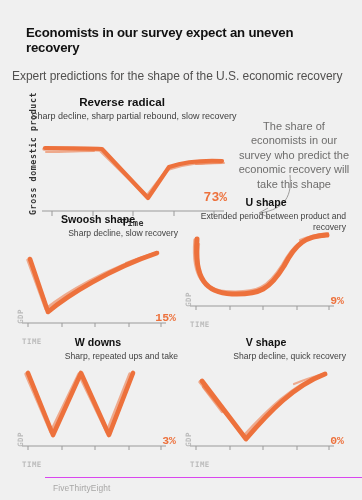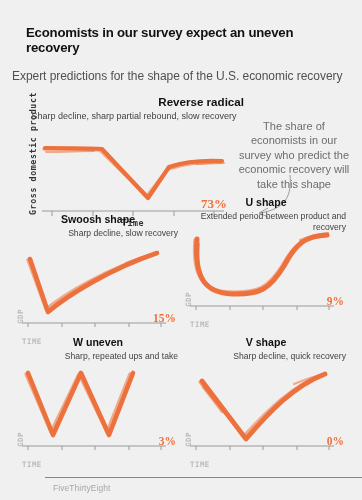--- a/index.html
+++ b/index.html
@@ -20,21 +20,21 @@
     letter-spacing:-.2px;color:#111111;margin:14px;
   }
   .subtitle{
     font-size:12px;color:#51504F;margin:0 0 0 0;line-height:1.2;
     letter-spacing:-.05px;
   }
 
   
   .hero{position:relative;width:362px;height:140px;margin-top:9px;}
   .hero-title{
-    position:absolute;left:0;right:118px;top:2px;text-align:right;
+    position:absolute;left:0;right:118px;top:2px;text-align:center;
     font-size:11.6px;font-weight:bold;color:#111111;
   }
   .hero-sub{
     position:absolute;left:24px;right:118px;top:18px;text-align:center;
     font-size:9px;color:#3F3F3F;line-height:1.25;
   }
   .axis-label-y{
     position:absolute;
     font-family:"DejaVu Sans Mono", monospace;
     font-size:8.3px;font-weight:bold;color:#333333;
@@ -44,22 +44,22 @@
   }
   .hero .axis-label-y{left:28px;top:4px;height:118px;}
   .axis-label-x{
     font-family:"DejaVu Sans Mono", monospace;
     font-size:8.3px;font-weight:bold;color:#333333;letter-spacing:.6px;
     position:absolute;text-align:center;
   }
   .hero .axis-label-x{left:42px;width:182px;top:125px;}
 
   .pct{
-    font-family:Liberation Serif, serif;
-    font-weight:bold;color:#ED713C;position:absolute;margin-top:6px;
+    font-family:Liberation Mono, monospace;
+    font-weight:bold;color:#ED713C;position:absolute;
   }
   .hero .pct{font-size:13px;right:135px;top:97px;}
 
   
   .anno{
     position:absolute;left:238px;top:26px;width:112px;
     font-size:11px;line-height:1.32;color:#6E6D6C;text-align:center;
   }
 
   
@@ -186,21 +186,21 @@
       <line class="axisline" x1="8" y1="110" x2="152" y2="110"></line>
       <line class="tick" x1="14" y1="110" x2="14" y2="114"></line>
       <line class="tick" x1="48" y1="110" x2="48" y2="114"></line>
       <line class="tick" x1="81" y1="110" x2="81" y2="114"></line>
       <line class="tick" x1="115" y1="110" x2="115" y2="114"></line>
       <line class="tick" x1="147" y1="110" x2="147" y2="114"></line>
     </svg>
   </div>
 
   <div class="panel" style="left:14px;top:336px;">
-    <div class="p-title">W uneven</div>
+    <div class="p-title">W downs</div>
     <div class="p-sub">Sharp, repeated ups and take</div>
     <div class="p-gdp">GDP</div>
     <div class="p-time">TIME</div>
     <div class="pct">3%</div>
     <svg width="168" height="133" viewBox="0 0 168 133" style="position:absolute;left:0;top:0;">
       <path class="ghost" stroke-width="3.4" d="M12,38 L 37,96 L 65,38 L 93,96 L 116,38"></path>
       <path class="stroke" stroke-width="4.6" d="M14,37 L 39,99 L 67,37 L 95,99 L 119,37"></path>
       <path class="ghost" stroke-width="2.2" d="M15,42 L 31,80"></path>
       <path class="ghost" stroke-width="2.2" d="M104,74 L 118,40"></path>
       <line class="axisline" x1="8" y1="110" x2="152" y2="110"></line>

